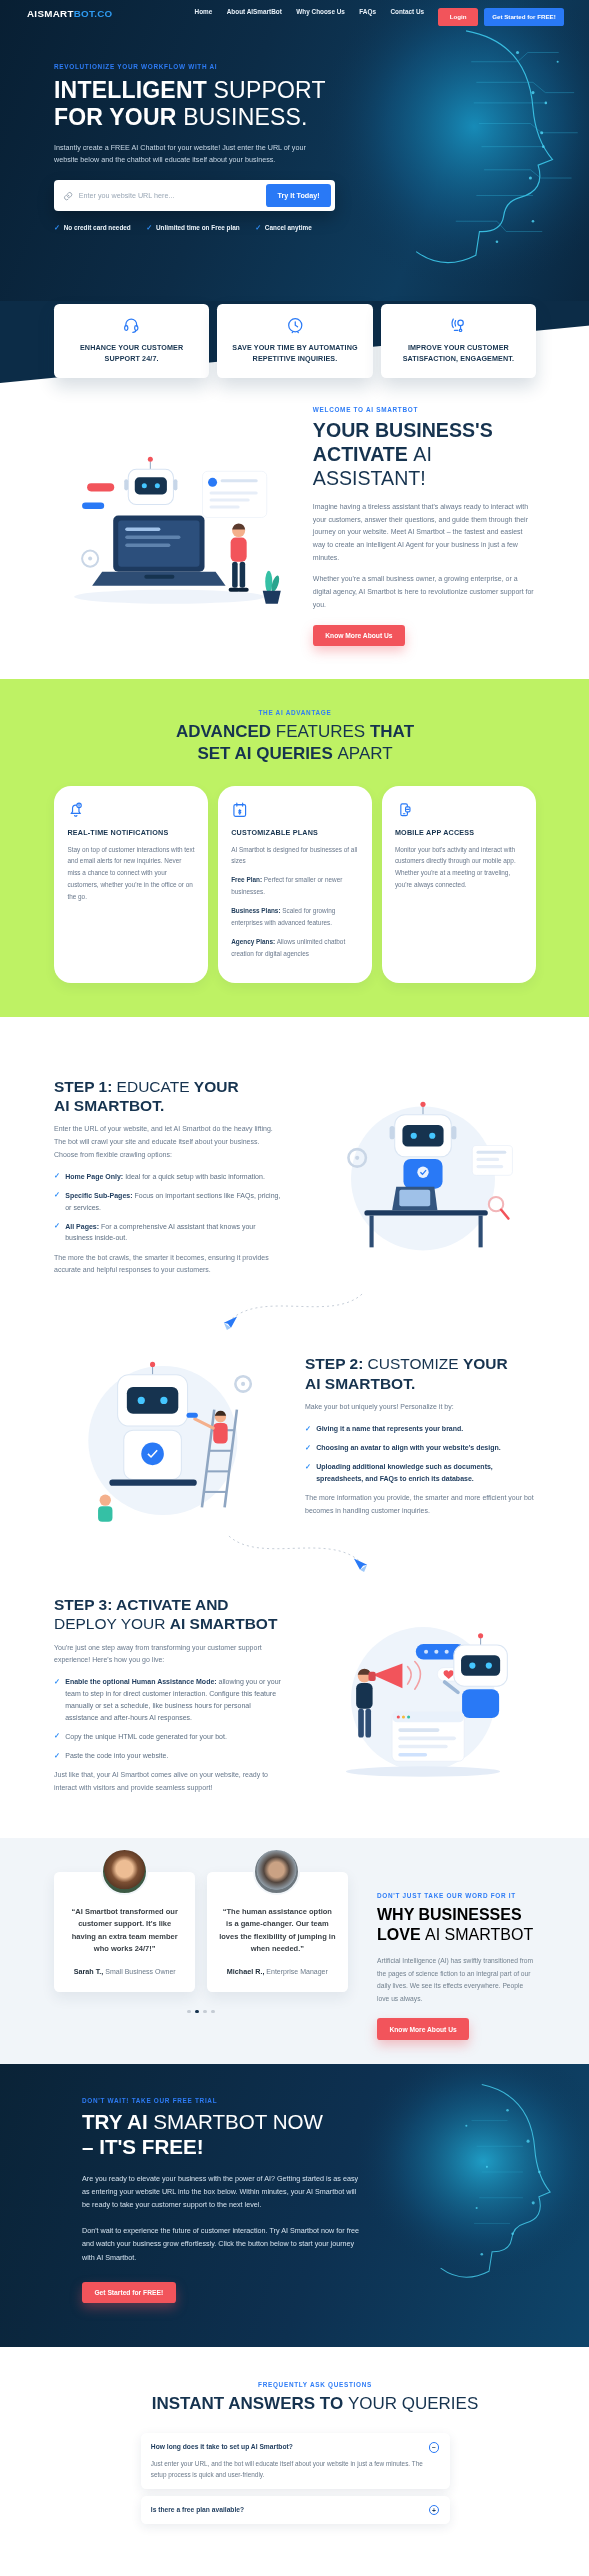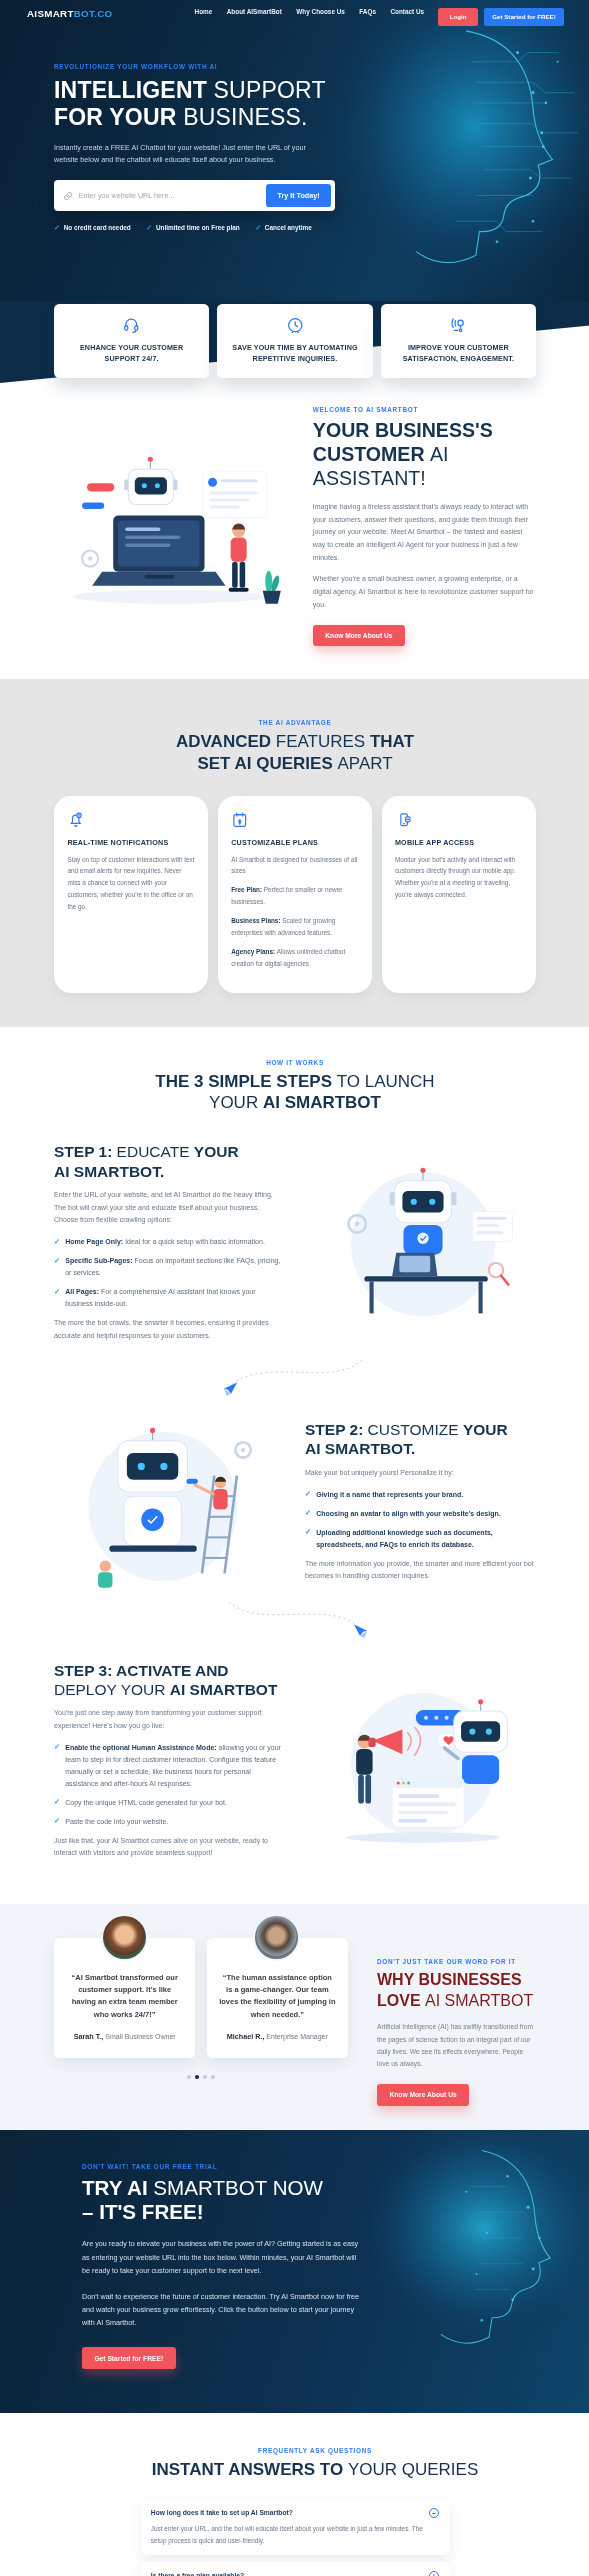--- a/index.html
+++ b/index.html
@@ -62,21 +62,21 @@
   }
   .bcard .bic { color: #2979f6; }
   .bcard h4 { margin-top: 6.2px; font-size: 7.2px; font-weight: 800; color: #16334f; line-height: 1.5; letter-spacing: 0.1px; }
   
   .welcome { padding: 23px 0 33px; }
   .welcome .row { display: flex; gap: 23px; align-items: center; }
   .welcome h2 { font-size: 19.6px; line-height: 1.22; margin: 6.2px 0 10.3px; color: #16334f; }
   .welcome .txt { width: 229px; }
   .body-p { color: #68798d; font-size: 7px; line-height: 1.8; margin-bottom: 9.3px; }
   
-  .advantage { background: #e5e5e5; padding: 40px 0 34px; }
+  .advantage { background: #bef264; padding: 30px 0 34px; }
   .center-head { text-align: center; margin-bottom: 21.6px; }
   .center-head h2 { font-size: 17px; line-height: 1.28; margin-top: 5.2px; color: #16334f; }
   .fcards { display: flex; gap: 9.3px; }
   .fcard { flex: 1; background: #fff; border-radius: 17px; padding: 14.4px 13.4px 15.5px; box-shadow: 0 4.1px 11.3px rgba(20,45,80,.06); }
   .fcard .bic { color: #2979f6; }
   .fcard h4 { font-size: 7.2px; font-weight: 800; letter-spacing: 0.2px; margin: 8.2px 0 6.2px; color: #16334f; }
   .fcard p { color: #69788c; font-size: 6.4px; line-height: 1.85; margin-bottom: 7.2px; }
   .fcard p b { color: #24405e; }
   
   .how { padding: 32px 0 5.2px; }
@@ -95,21 +95,21 @@
   .testimonials .row { display: flex; gap: 29px; }
   .tcards { display: flex; gap: 11.3px; width: 294px; flex: none; }
   .tcard { position: relative; flex: 1; background: #fff; border-radius: 5.2px; padding: 34px 12.4px 16.5px; box-shadow: 0 5.2px 13.4px rgba(20,45,80,.08); text-align: center; }
   .avatar { position: absolute; top: -24px; left: 50%; margin-left: -24px; width: 47px; height: 47px; border-radius: 50%; border: 2.1px solid #f1f5f9; }
   .av1 { background: radial-gradient(circle at 50% 44%, #edbd94 26%, #7c4f33 42%, #5c3a26 62%, #3c5a44 64%); }
   .av2 { background: radial-gradient(circle at 50% 46%, #caa284 24%, #53463e 40%, #8e9aa4 62%, #6d777e 64%); }
   .tquote { font-size: 7.5px; font-weight: 700; color: #3a4147; line-height: 1.65; }
   .tmeta { margin-top: 11.3px; font-size: 7px; color: #6b7a8a; }
   .tmeta b { color: #22303d; font-size: 7.2px; }
   .t-side { padding-top: 20.6px; }
-  .t-side h2 { font-size: 16px; line-height: 1.3; margin: 5.2px 0 9.3px; color: #7f1d1d; }
+  .t-side h2 { font-size: 16px; line-height: 1.3; margin: 5.2px 0 9.3px; color: #000000; }
   .t-side p { color: #72818f; font-size: 6.7px; line-height: 1.85; margin-bottom: 13.4px; }
   .dots { display: flex; gap: 4.6px; justify-content: center; margin-top: 17.5px; width: 294px; }
   .dot { width: 3.6px; height: 3.6px; border-radius: 50%; background: #c5ccd4; cursor: pointer; }
   .dot.active { background: #16334f; }
   
   .darkcta { position: relative; overflow: hidden; background: linear-gradient(108deg, #0a2337 0%, #0d3050 55%, #0e456a 100%); padding: 33px 0 44px; }
   .darkcta .inner { position: relative; z-index: 2; margin-left: 82px; width: 278px; }
   .darkcta h2 { color: #fff; font-size: 20.6px; line-height: 1.2; margin: 6.2px 0 12.4px; }
   .darkcta p { color: #d5e2ee; font-size: 7.2px; line-height: 1.85; margin-bottom: 12.4px; }
   .dark-art { position: absolute; right: 0; top: 0; }
@@ -286,21 +286,21 @@
       <circle cx="72" cy="236" r="16" fill="none" stroke="#c9d6e6" stroke-width="4"></circle>
       <circle cx="72" cy="236" r="4" fill="#c9d6e6"></circle>
       <ellipse cx="428" cy="282" rx="7" ry="22" fill="#35c0a5"></ellipse>
       <ellipse cx="441" cy="286" rx="6" ry="17" fill="#2aa58e" transform="rotate(18 441 286)"></ellipse>
       <polygon points="416,300 452,300 446,326 422,326" fill="#1d3a5f"></polygon>
     </svg>
     <div class="txt">
       <div class="eyebrow">WELCOME TO AI SMARTBOT</div>
       <h2>
         <span class="b">YOUR BUSINESS'S</span><br>
-        <span class="b">CUSTOMER</span> <span class="l">AI ASSISTANT!</span>
+        <span class="b">ACTIVATE</span> <span class="l">AI ASSISTANT!</span>
       </h2>
       <p class="body-p">Imagine having a tireless assistant that's always ready to interact with your customers, answer their questions, and guide them through their journey on your website. Meet AI Smartbot – the fastest and easiest way to create an intelligent AI Agent for your business in just a few minutes.</p>
       <p class="body-p">Whether you're a small business owner, a growing enterprise, or a digital agency, AI Smartbot is here to revolutionize customer support for you.</p>
       <button class="btn-red" style="margin-top:4.1px;">Know More About Us</button>
     </div>
   </div>
 </section>
 
 <section class="advantage">
   <div class="container">
@@ -349,27 +349,20 @@
         </span>
         <h4>MOBILE APP ACCESS</h4>
         <p>Monitor your bot's activity and interact with customers directly through our mobile app. Whether you're at a meeting or traveling, you're always connected.</p>
       </div>
     </div>
   </div>
 </section>
 
 <section class="how">
   <div class="container">
-    <div class="center-head">
-      <div class="eyebrow">HOW IT WORKS</div>
-      <h2>
-        <span class="b">THE 3 SIMPLE STEPS</span> <span class="l">TO LAUNCH</span><br>
-        <span class="l">YOUR</span> <span class="b">AI SMARTBOT</span>
-      </h2>
-    </div>
 
     <div class="step-row">
       <div class="step-txt">
         <h3>
           <span class="b">STEP 1:</span> <span class="l">EDUCATE</span> <span class="b">YOUR</span><br>
           <span class="b">AI SMARTBOT.</span>
         </h3>
         <p class="body-p">Enter the URL of your website, and let AI Smartbot do the heavy lifting. The bot will crawl your site and educate itself about your business. Choose from flexible crawling options:</p>
         <div class="chk">
             <span class="ck">✓</span>

